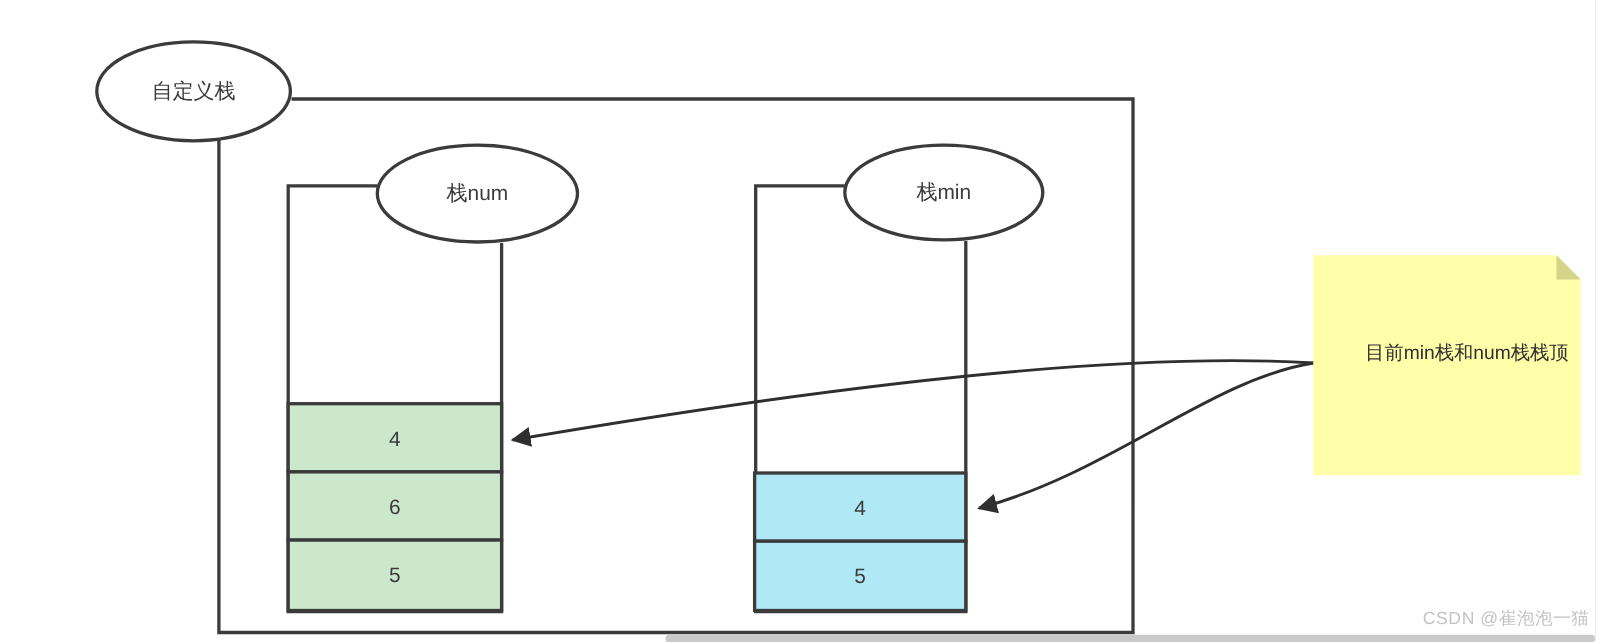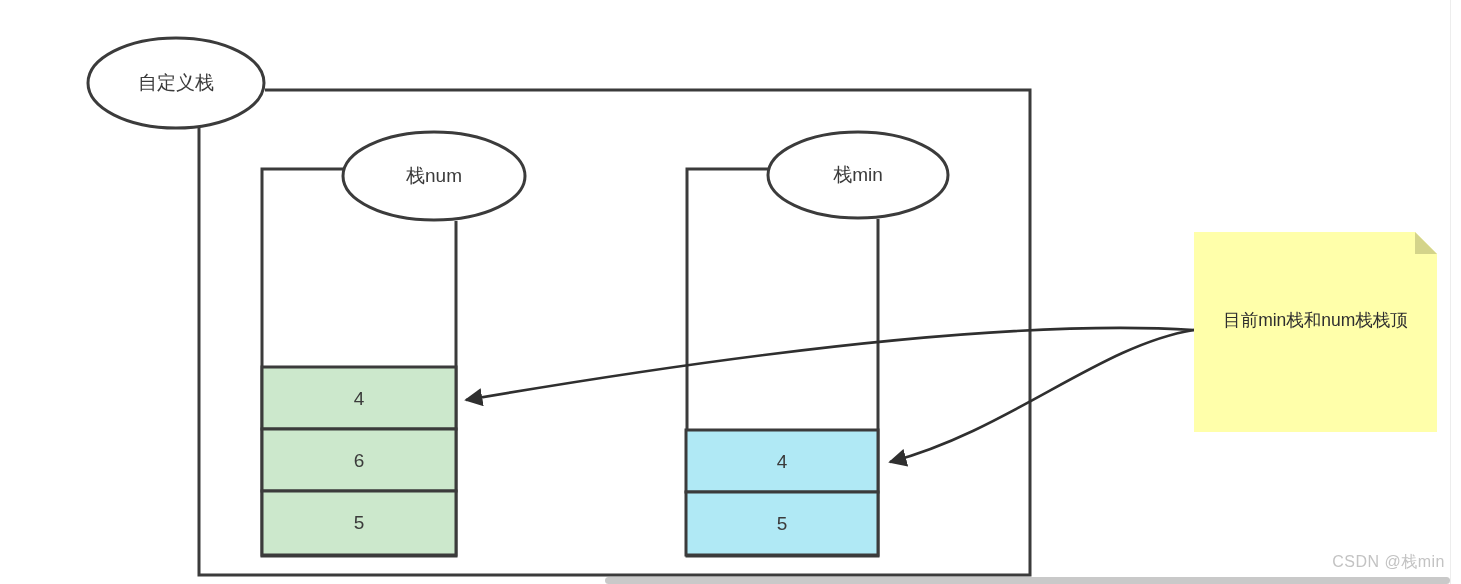--- a/index.html
+++ b/index.html
@@ -42,20 +42,21 @@
     position: absolute;
     font-family: "Liberation Sans", "DejaVu Sans", sans-serif;
     font-size: 17.5px;
     line-height: 28px;
     color: #2f2f2f;
     text-align: center;
     width: 243px;
     left: 1194px;
     top: 306px;
     letter-spacing: 0px;
+    padding-left: 18px;
   }
   .watermark {
     position: absolute;
     right: 16px;
     top: 552px;
     font-family: "Liberation Sans", "DejaVu Sans", sans-serif;
     font-size: 16px;
     color: #c3c3c3;
     letter-spacing: 0.5px;
     white-space: nowrap;
@@ -160,19 +161,19 @@
     <g>
       <path d="M 1194 232 L 1415 232 L 1437 254 L 1437 432 L 1194 432 Z" fill="#ffffaa" stroke="none"></path>
       <path d="M 1415 232 L 1437 254 L 1415 254 Z" fill="#d4d48a" stroke="none"></path>
     </g>
   </svg>
 
   <div class="note-text">
     <div>目前min栈和num栈栈顶</div>
   </div>
 
-  <div class="watermark">CSDN @栈min</div>
+  <div class="watermark">CSDN @崔泡泡一猫</div>
 
   <div class="scroll-h"></div>
   <div class="scroll-v-edge"></div>
   <div class="right-gutter"></div>
 
 </div>
 
 </body></html>

